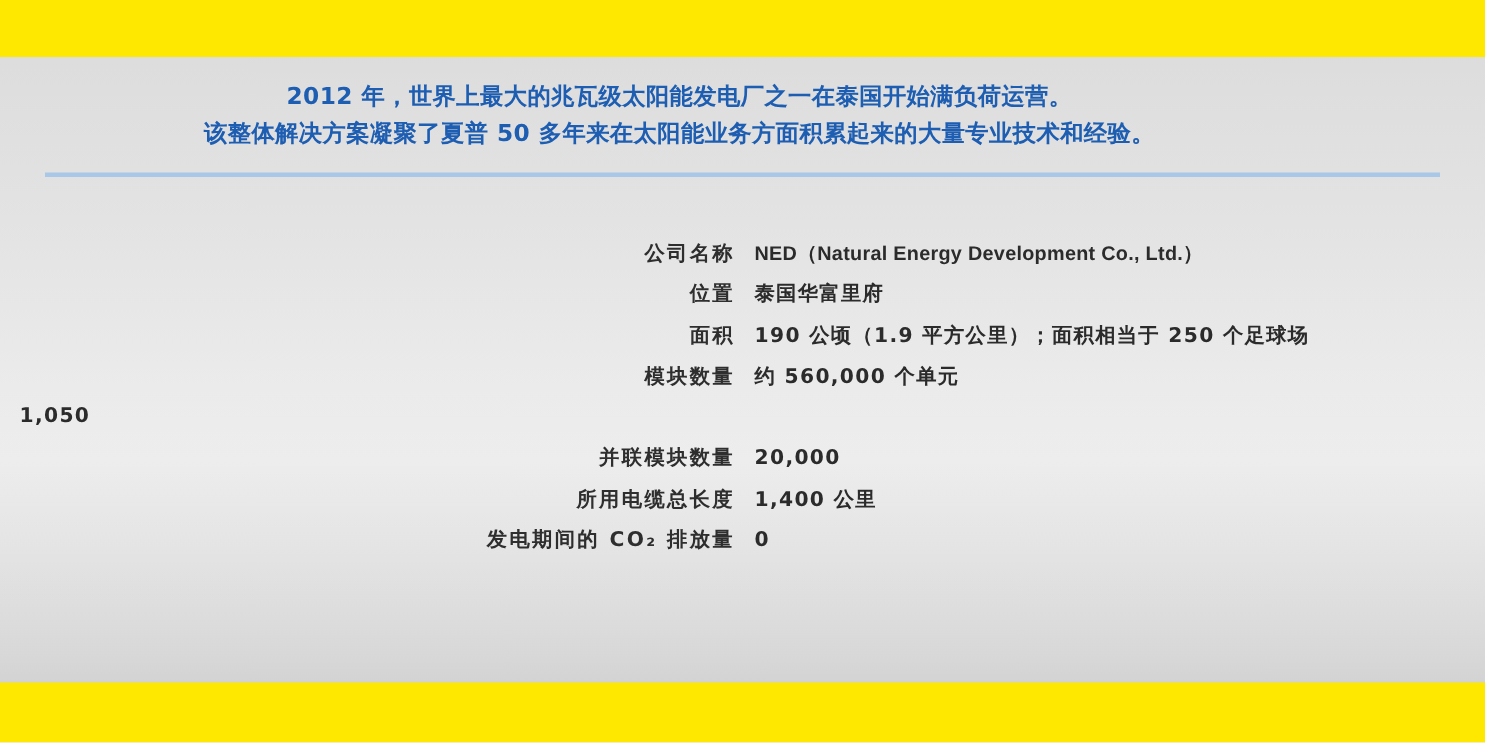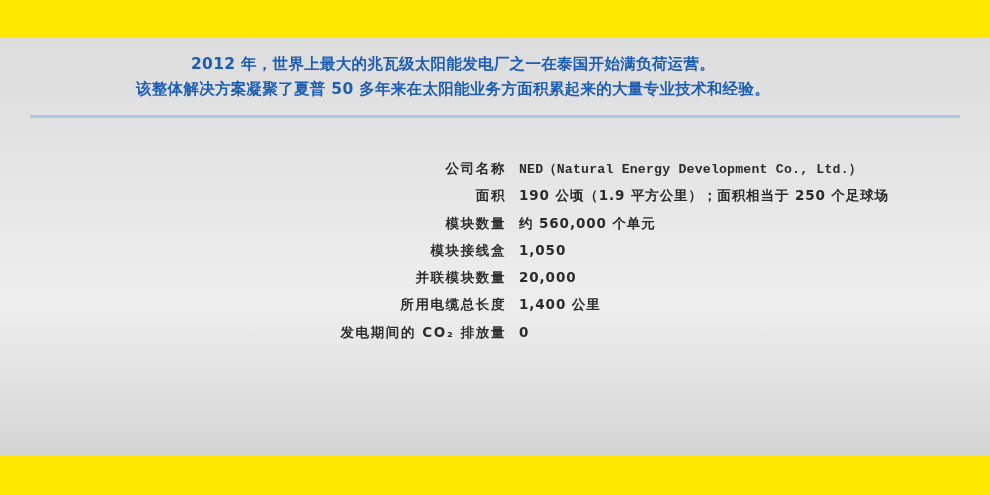--- a/index.html
+++ b/index.html
@@ -79,32 +79,31 @@
   }
   .spec-label {
     width:490px;
     text-align:right;
     padding-right:0;
     color:#2e2e2e;
     font-weight:bold;
     font-size:13.5px;
     letter-spacing:1.6px;
     white-space:nowrap;
-    margin-left:16px;
   }
   .spec-value {
     padding-left:13px;
     color:#2b2b2b;
     font-weight:bold;
     font-size:13.5px;
     letter-spacing:0.9px;
     white-space:nowrap;
   }
   .spec-value.mono {
-    font-family:Liberation Mono, monospace;
+    font-family:Liberation Sans, sans-serif;
     letter-spacing:0.2px;
     font-size:13.2px;
   }
   .spec-note {
     padding-left:16px;
     color:#3a3a3a;
     font-weight:bold;
     font-size:9.8px;
     letter-spacing:0.4px;
     white-space:nowrap;
@@ -126,29 +125,32 @@
 
   <div class="divider"></div>
 
 
   <div class="specs" id="specs">
       <div class="spec-row">
         <div class="spec-label">公司名称</div>
         <div class="spec-value mono">NED（Natural Energy Development Co., Ltd.）</div>
       </div>
       <div class="spec-row">
+        <div class="spec-label">位置</div>
+        <div class="spec-value">泰国华富里府</div>
+      </div>
+      <div class="spec-row">
         <div class="spec-label">面积</div>
         <div class="spec-value">190 公顷（1.9 平方公里）；面积相当于 250 个足球场</div>
       </div>
       <div class="spec-row">
         <div class="spec-label">模块数量</div>
         <div class="spec-value">约 560,000 个单元</div>
       </div>
       <div class="spec-row">
-        <div class="spec-label">模块接线盒</div>
         <div class="spec-value">1,050</div>
       </div>
       <div class="spec-row">
         <div class="spec-label">并联模块数量</div>
         <div class="spec-value">20,000</div>
       </div>
       <div class="spec-row">
         <div class="spec-label">所用电缆总长度</div>
         <div class="spec-value">1,400 公里</div>
       </div>

